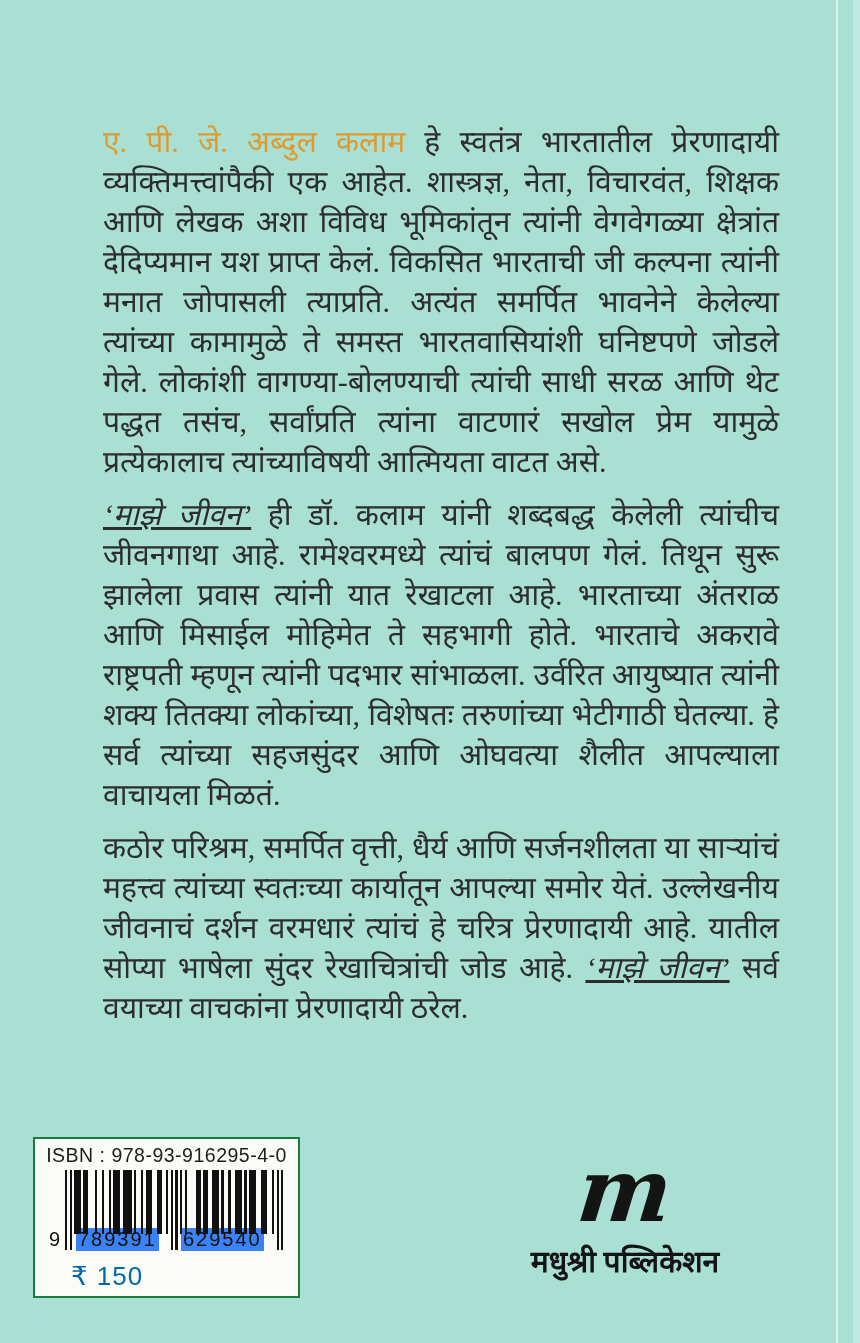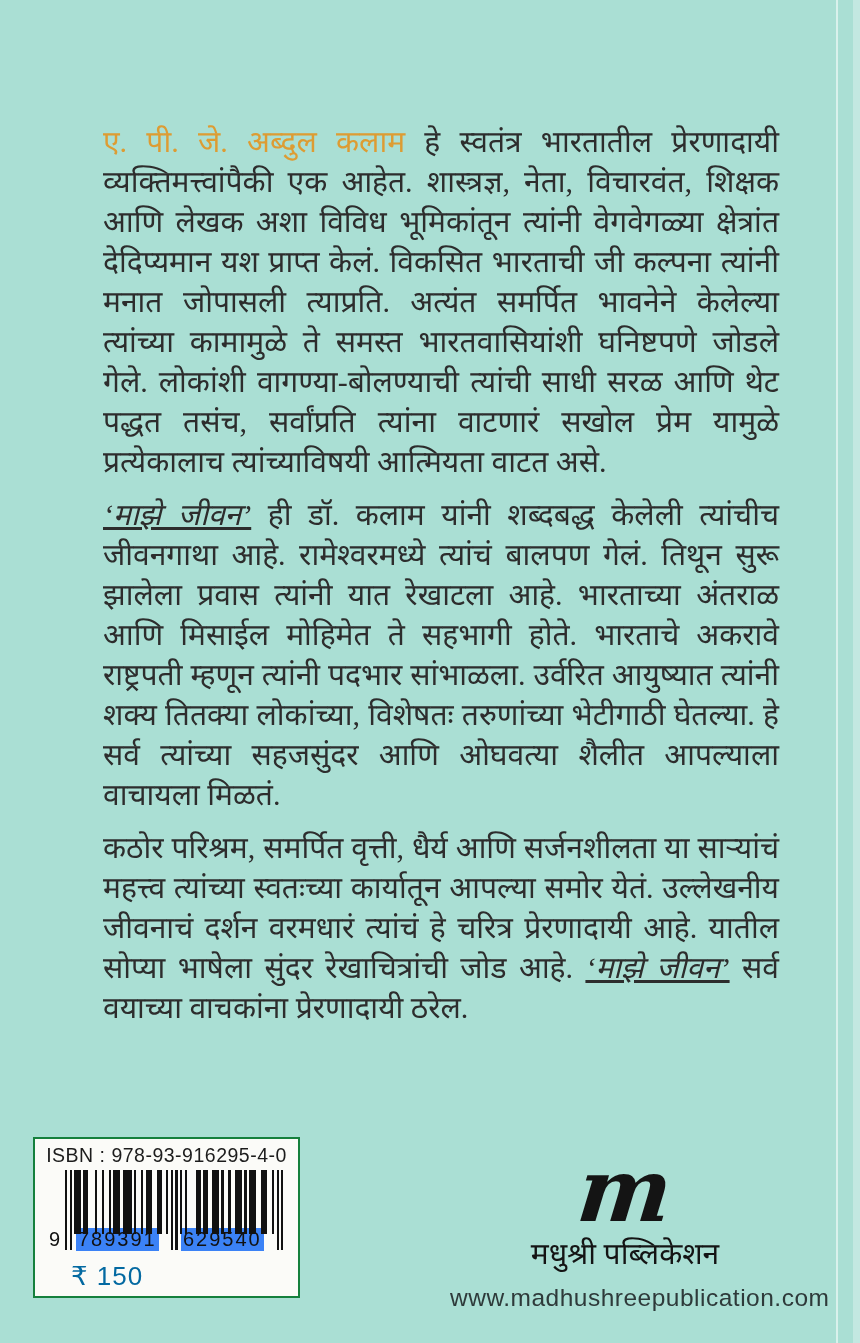--- a/index.html
+++ b/index.html
@@ -53,21 +53,21 @@
   .publisher{
     position:absolute;left:450px;top:1150px;width:350px;text-align:center;color:#161616;
   }
   .pub-logo{
     font-family:"DejaVu Serif","Liberation Serif",serif;
     font-style:italic;font-weight:bold;
     font-size:88px;line-height:80px;display:block;color:#141414;
     transform:skewX(-6deg);
   }
   .pub-name{
-    display:block;margin-top:2px;font-weight:normal;font-size:30px;color:#141414;
+    display:block;margin-top:10px;font-weight:bold;font-size:30px;color:#141414;
     font-family:"Liberation Serif","DejaVu Serif",serif;
   }
   .pub-url{
     display:block;margin-top:11px;font-size:24.5px;color:#2e3a3a;letter-spacing:.5px;
   }
 </style>
 </head>
 <body>
 
 <div class="blurb">
@@ -114,17 +114,16 @@
       <div class="bar" style="left: 207px; width: 2.3px; height: 64px;"></div>
       <div class="bar" style="left: 211.6px; width: 2.3px; height: 80px;"></div>
       <div class="bar" style="left: 216.2px; width: 2.3px; height: 80px;"></div>
     </div>
   <div class="price">₹ 150</div>
 </div>
 
 <div class="publisher">
   <span class="pub-logo">m</span>
   <span class="pub-name">मधुश्री पब्लिकेशन</span>
-  <span class="pub-url">www.madhushreepublication.com</span>
 </div>
 
 <div class="edge-line" style="left:836px;width:2px;"></div>
 <div class="edge-sliver" style="left:853px;width:7px;"></div>
 
 </body></html>

